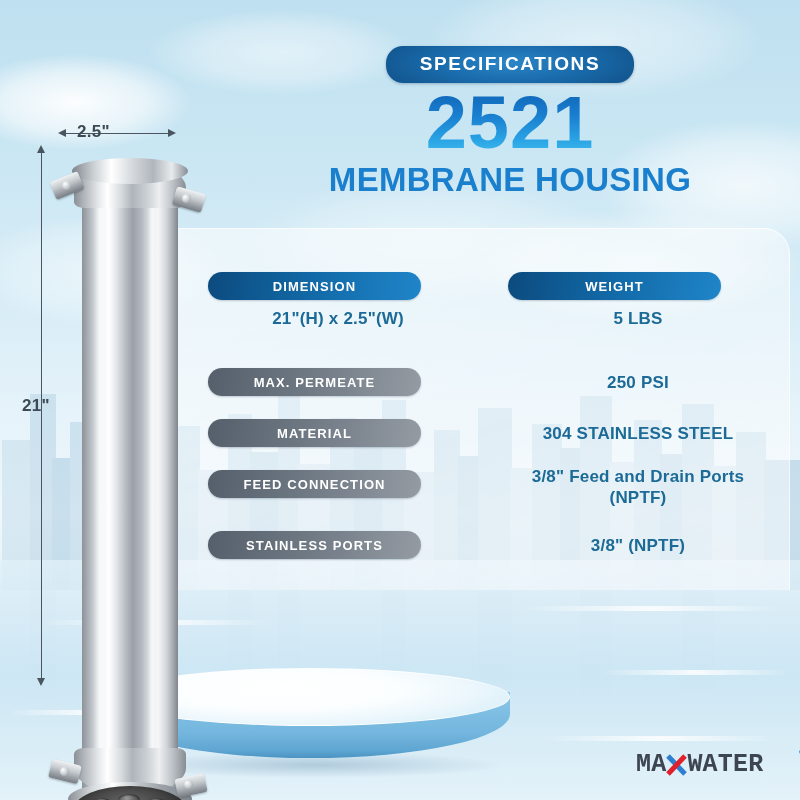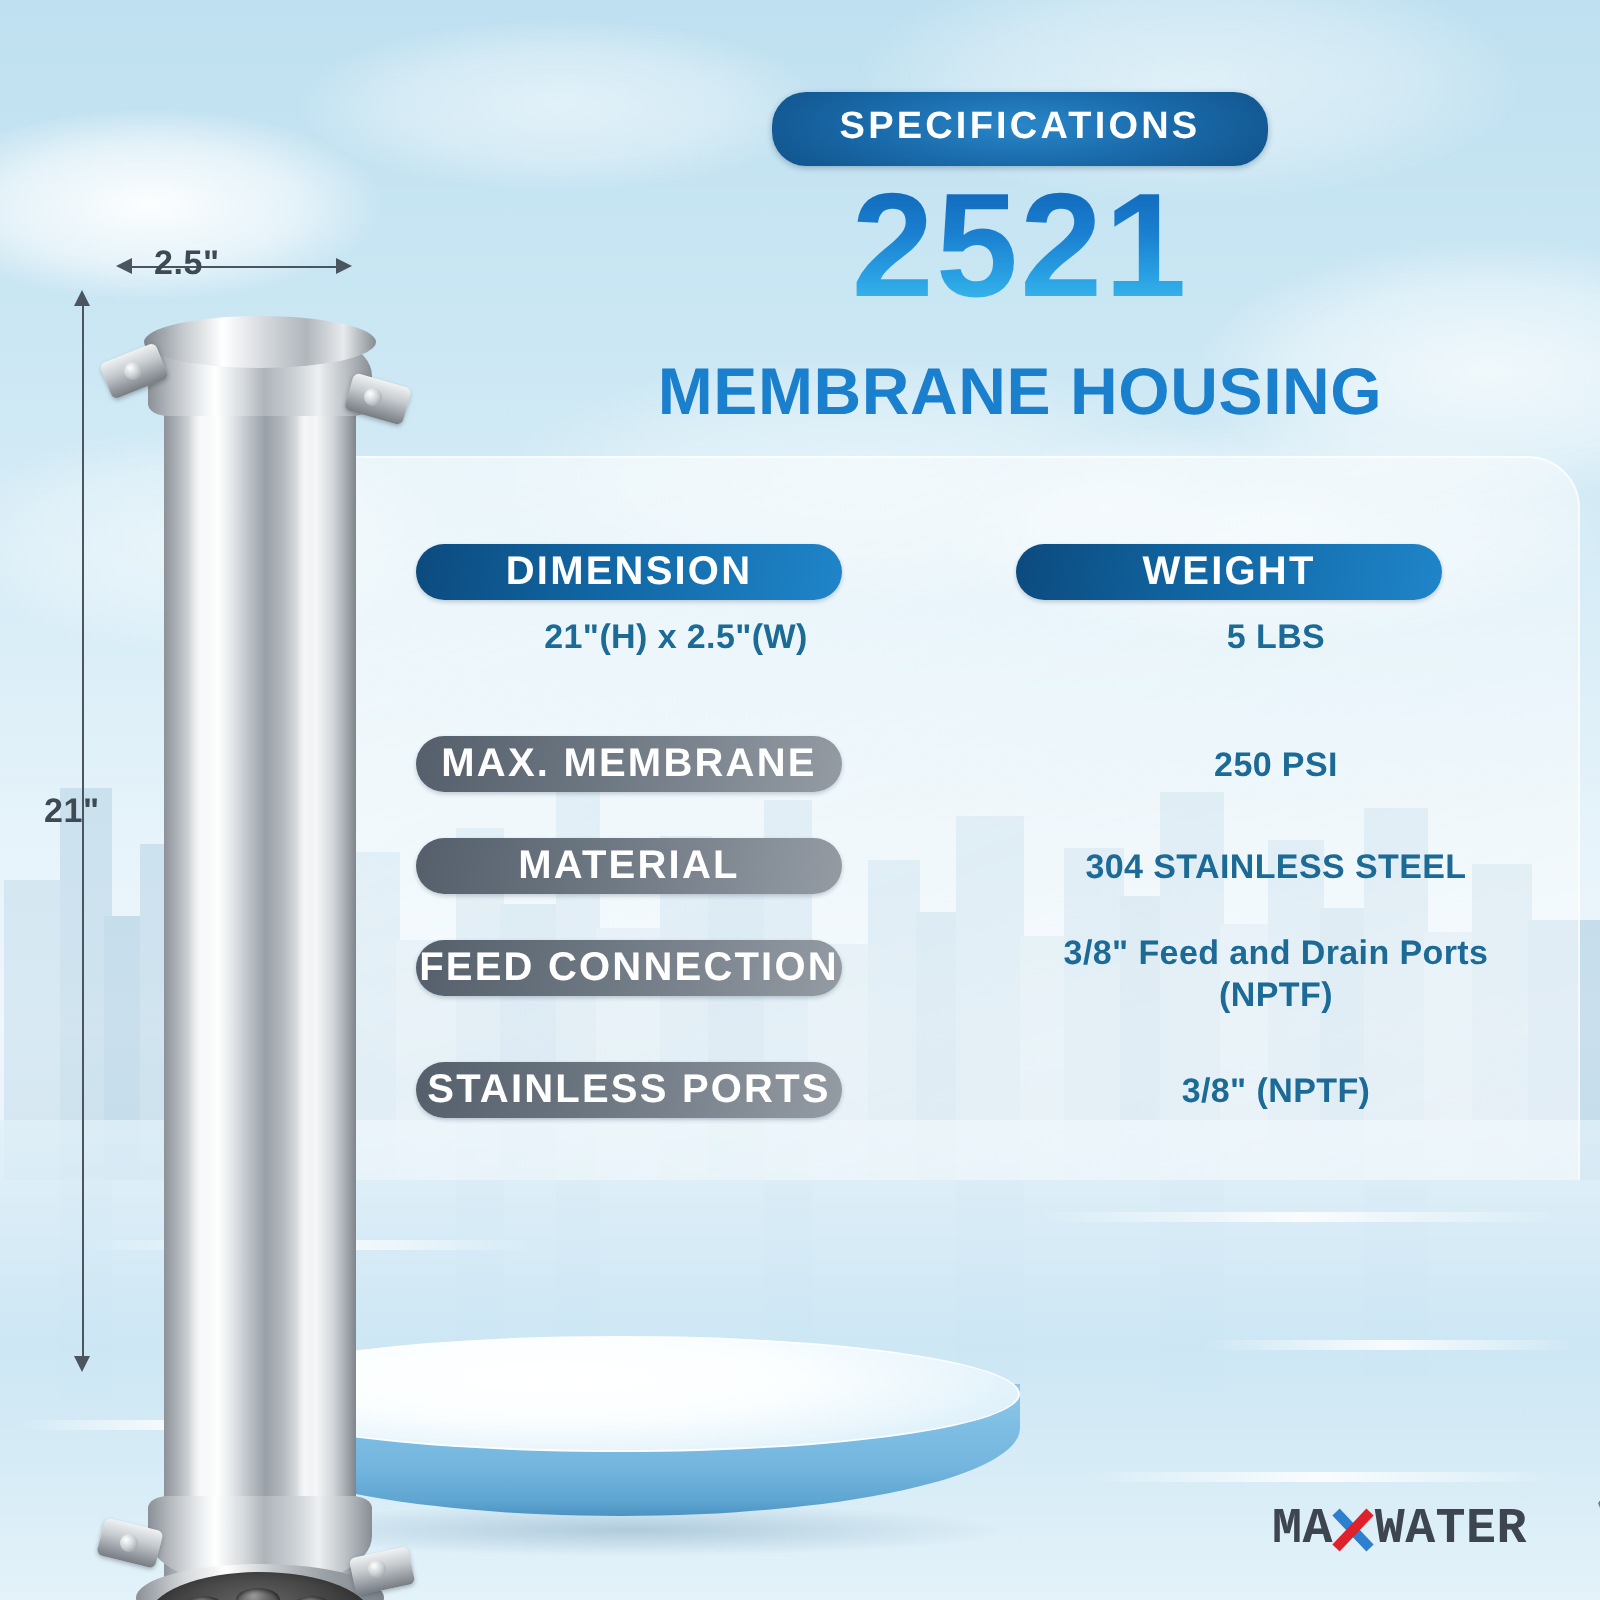--- a/index.html
+++ b/index.html
@@ -74,30 +74,30 @@
     box-shadow:0 1px 3px rgba(10,50,90,.30);
   }
   #model-number {
     margin-top:4px;
     font-size:74px; font-weight:bold; letter-spacing:1px; line-height:.98;
     background:linear-gradient(180deg, #0f63b4 0%, #1a7fd0 40%, #2aa3e4 72%, #45c4f0 100%);
     -webkit-background-clip:text; background-clip:text; color:transparent;
     -webkit-text-fill-color:transparent;
   }
   #product-name {
-    margin-top:17px; font-size:33px; font-weight:bold; color:#1a7fcc; letter-spacing:.3px;
+    margin-top:1px; font-size:33px; font-weight:bold; color:#1a7fcc; letter-spacing:.3px;
   }
 
   
   #spec-table { position:absolute; left:168px; top:272px; width:620px; }
   .spec-row { position:absolute; width:100%; }
   .pill {
     position:absolute; left:40px; width:213px; height:28px;
     border-radius:14px; color:#fff;
-    font-size:20px; font-weight:bold; letter-spacing:1.1px;
+    font-size:13px; font-weight:bold; letter-spacing:1.1px;
     display:flex; align-items:center; justify-content:center;
     box-shadow:0 1px 2px rgba(20,40,70,.22);
   }
   .pill.blue  { background:linear-gradient(100deg, #0c4a7e 0%, #1167a4 45%, #1f85c9 100%); }
   .pill.grey  { background:linear-gradient(100deg, #555f6b 0%, #6e7883 45%, #949ba3 100%); }
   .pill.right { left:340px; }
   .val {
     position:absolute; width:260px; text-align:center;
     color:#1c6a96; font-size:17px; font-weight:bold; letter-spacing:.2px; line-height:1.25;
   }
@@ -297,21 +297,21 @@
   <div class="spec-row" style="top:0px;">
     <div class="pill blue">DIMENSION</div>
     <div class="pill blue right">WEIGHT</div>
   </div>
   <div class="spec-row" style="top:36px;">
     <div class="val left">21"(H) x 2.5"(W)</div>
     <div class="val right">5 LBS</div>
   </div>
 
   <div class="spec-row" style="top:96px;">
-    <div class="pill grey">MAX. MEMBRANE</div>
+    <div class="pill grey">MAX. PERMEATE</div>
     <div class="val right" style="top:4px;">250 PSI</div>
   </div>
 
   <div class="spec-row" style="top:147px;">
     <div class="pill grey">MATERIAL</div>
     <div class="val right" style="top:4px;">304 STAINLESS STEEL</div>
   </div>
 
   <div class="spec-row" style="top:198px;">
     <div class="pill grey">FEED CONNECTION</div>

